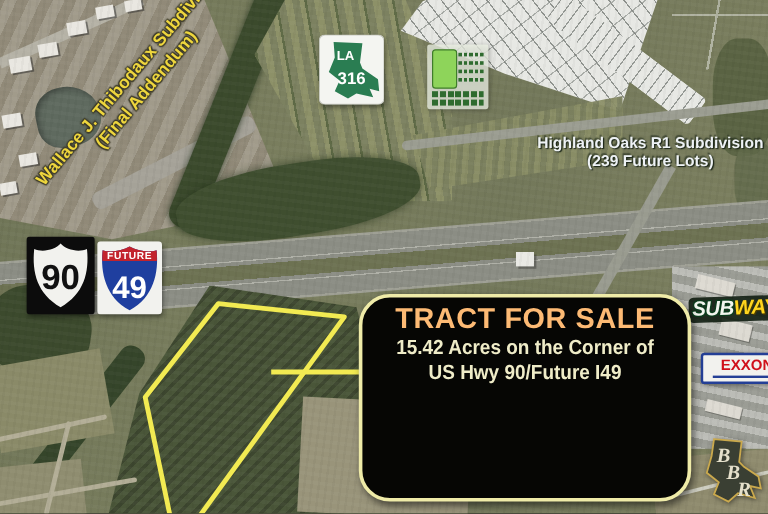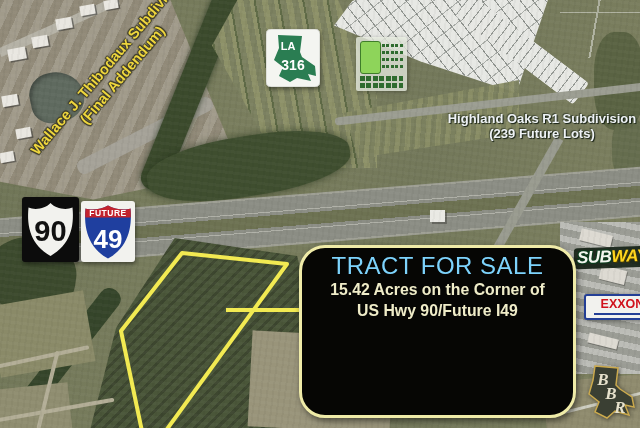--- a/index.html
+++ b/index.html
@@ -102,21 +102,21 @@
   .exxon{left:584px;top:294px;width:77px;z-index:6;background:#f2f2ee;border:2px solid #243f96;
     border-radius:3px;text-align:center;padding:2px 0 3px 0;box-sizing:border-box;
     filter:drop-shadow(1px 1px 2px rgba(0,0,0,.4));}
   .exxon .ex{color:#d0111b;font-weight:bold;font-size:12.5px;letter-spacing:0;line-height:1;}
   .exxon .bar{width:78%;height:2.5px;background:#243f96;margin:2px auto 0 auto;}
   .bbr{left:582px;top:363px;z-index:6;filter:drop-shadow(1px 1px 2px rgba(0,0,0,.5));}
 
   .salebox{left:299px;top:245px;width:277px;height:173px;z-index:7;box-sizing:border-box;
     background:#060604;border:3px solid #efeba8;border-radius:26px;
     text-align:center;padding-top:5px;box-shadow:2px 3px 6px rgba(0,0,0,.5);}
-  .sb-title{font-size:24px;font-weight:normal;color:#7dd3fc;letter-spacing:.5px;line-height:1.05;}
+  .sb-title{font-size:24px;font-weight:bold;color:#fdba74;letter-spacing:.5px;line-height:1.05;}
   .sb-sub{font-size:17px;font-weight:bold;color:#efecc8;line-height:1.12;transform:scaleX(.93);margin-top:2px;}
   .sb-bullets{margin-top:6px;}
   .sb-bullet{font-size:14.5px;font-weight:bold;color:#f2eea6;line-height:1.26;transform:scaleX(.9);white-space:nowrap;}
 </style>
 </head>
 <body>
 
 <div class="stage">
 
   <div class="abs base"></div>

